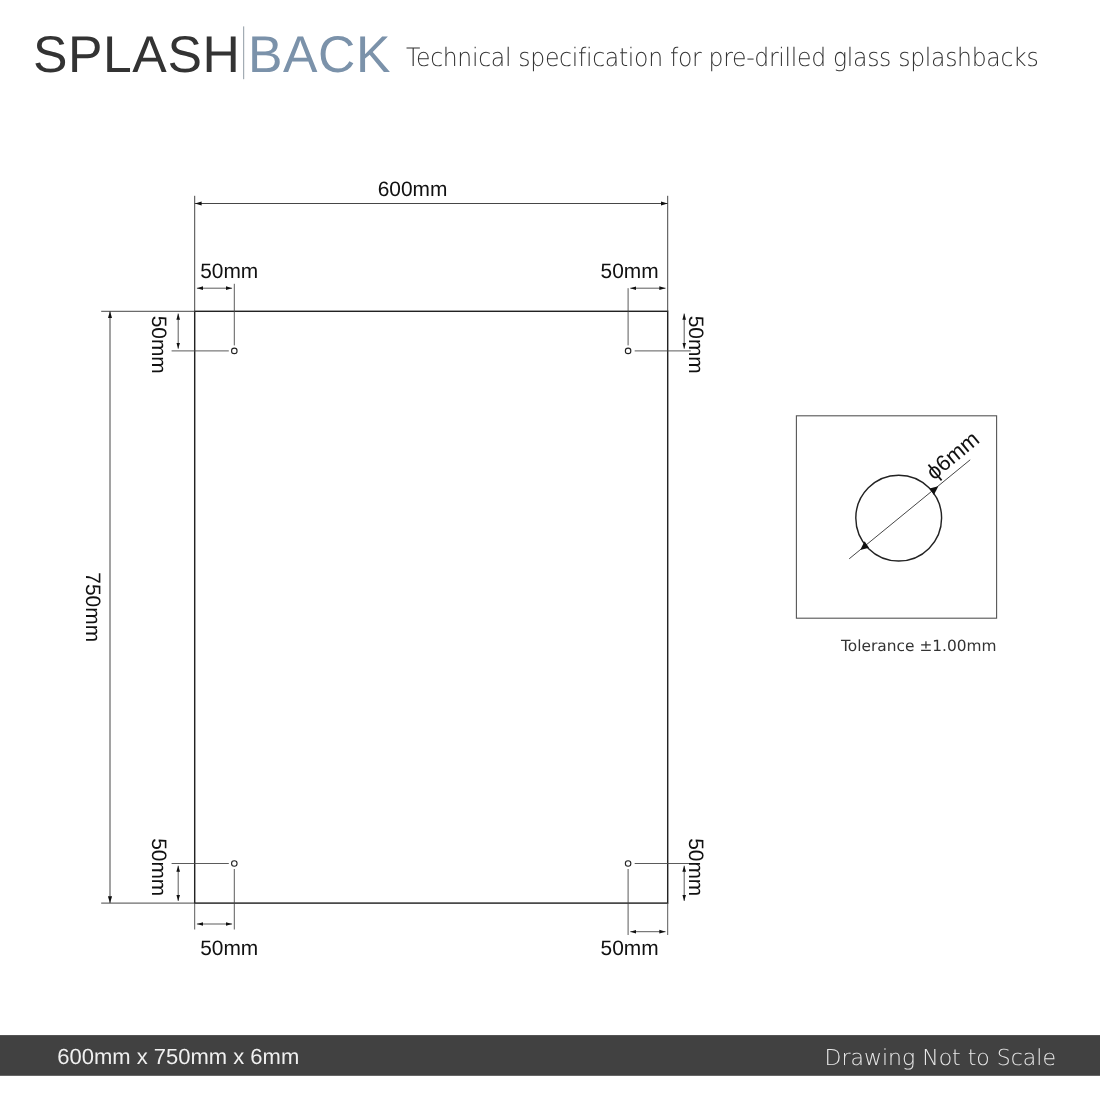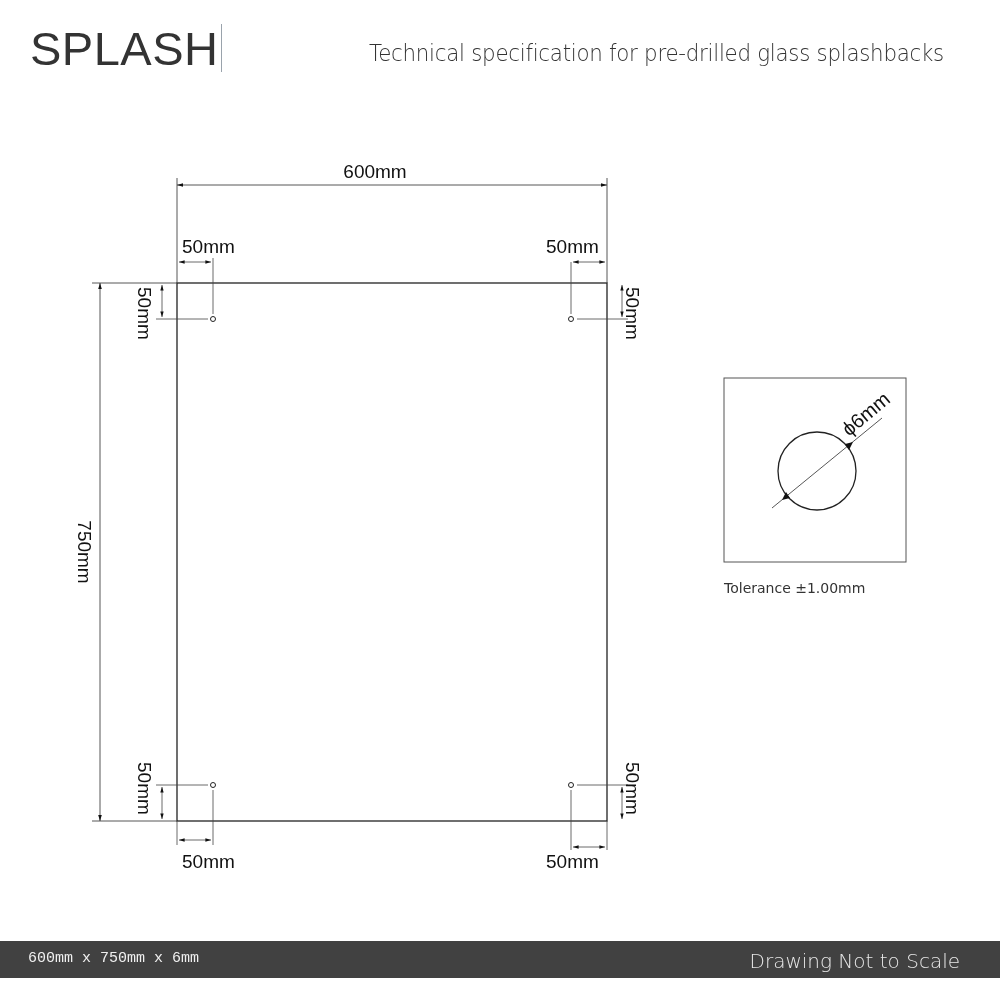--- a/index.html
+++ b/index.html
@@ -5,32 +5,33 @@
   html, body { margin:0; padding:0; background:#ffffff; }
   body { width:1000px; height:1000px; position:relative; overflow:hidden; font-family:"DejaVu Sans", sans-serif; }
   .header { position:absolute; left:0; top:0; width:1000px; height:100px; }
   .logo { position:absolute; left:30px; top:22px; height:52px; display:flex; align-items:center; font-family:"Liberation Sans", sans-serif; font-size:47px; letter-spacing:0.5px; }
   .logo-a { color:#333333; }
   .logo-sep { display:inline-block; width:1px; height:48px; background:#9aa3ac; margin:0 3px; }
   .logo-b { color:#7b92aa; }
   .subtitle { position:absolute; left:369px; top:40px; font-family:"DejaVu Sans", sans-serif; font-size:23px; font-weight:200; color:#333; letter-spacing:-0.3px; transform:scaleX(0.93); transform-origin:left; white-space:nowrap; }
   svg.drawing { position:absolute; left:0; top:0; }
   .dim { font-family:"Liberation Sans", sans-serif; font-size:19px; fill:#111; }
-  .tol { position:absolute; left:724px; top:580px; width:182px; text-align:left; font-family:"DejaVu Sans", sans-serif; font-size:14px; color:#333; }
+  .tol { position:absolute; left:724px; top:580px; width:182px; text-align:right; font-family:"DejaVu Sans", sans-serif; font-size:14px; color:#333; }
   .footer { position:absolute; left:0; top:941px; width:1000px; height:37px; background:#414141; }
-  .footer-left { position:absolute; left:28px; top:9px; font-family:Liberation Mono, monospace; font-size:15px; color:#f0f0f0; }
+  .footer-left { position:absolute; left:52px; top:9px; font-family:Liberation Sans, sans-serif; font-size:20px; color:#f0f0f0; }
   .footer-right { position:absolute; right:40px; top:8px; font-family:"DejaVu Sans", sans-serif; font-size:20px; font-weight:200; color:#e8e8e8; }
 </style>
 </head>
 <body>
 
 <div class="header">
   <div class="logo">
     <span class="logo-a">SPLASH</span>
     <span class="logo-sep"></span>
+    <span class="logo-b">BACK</span>
   </div>
   <div class="subtitle">Technical specification for pre-drilled glass splashbacks</div>
 </div>
 
 <svg class="drawing" width="1000" height="940" viewBox="0 0 1000 940">
   <defs>
     <marker id="arr" viewBox="0 0 10 10" refX="10" refY="5" markerWidth="7" markerHeight="7" orient="auto-start-reverse">
       <path d="M0,2 L10,5 L0,8 z" fill="#111"></path>
     </marker>
   </defs>

